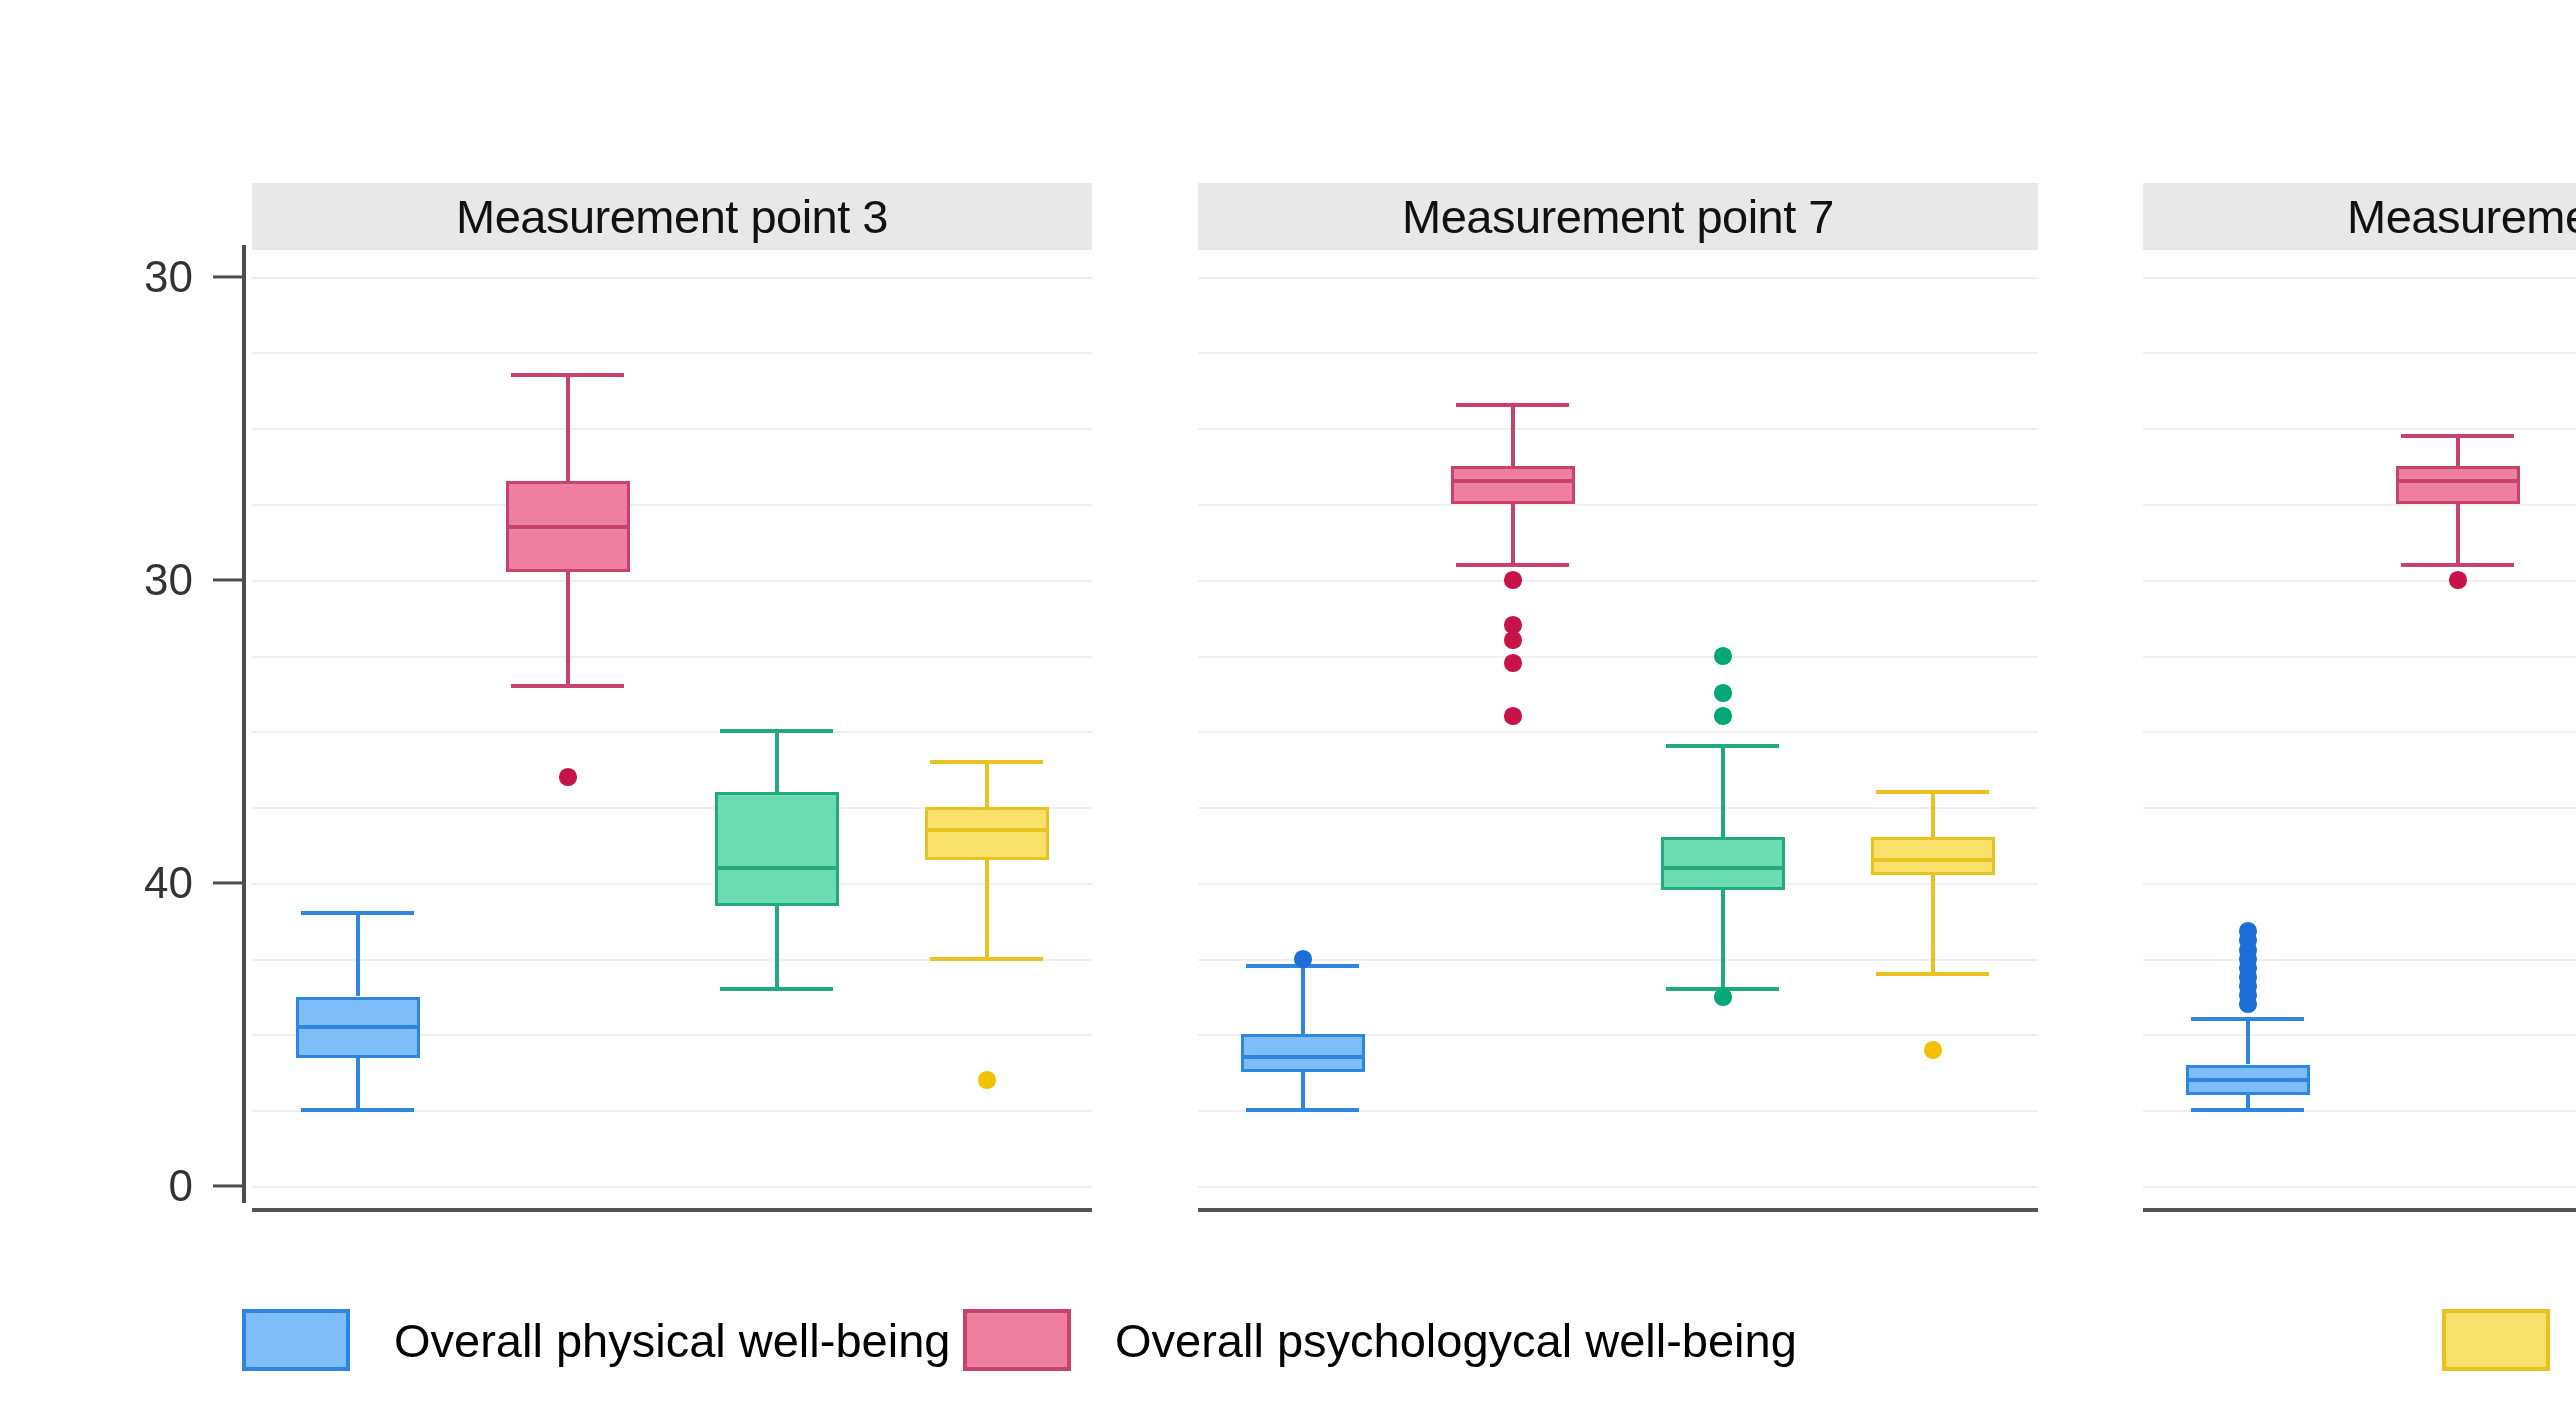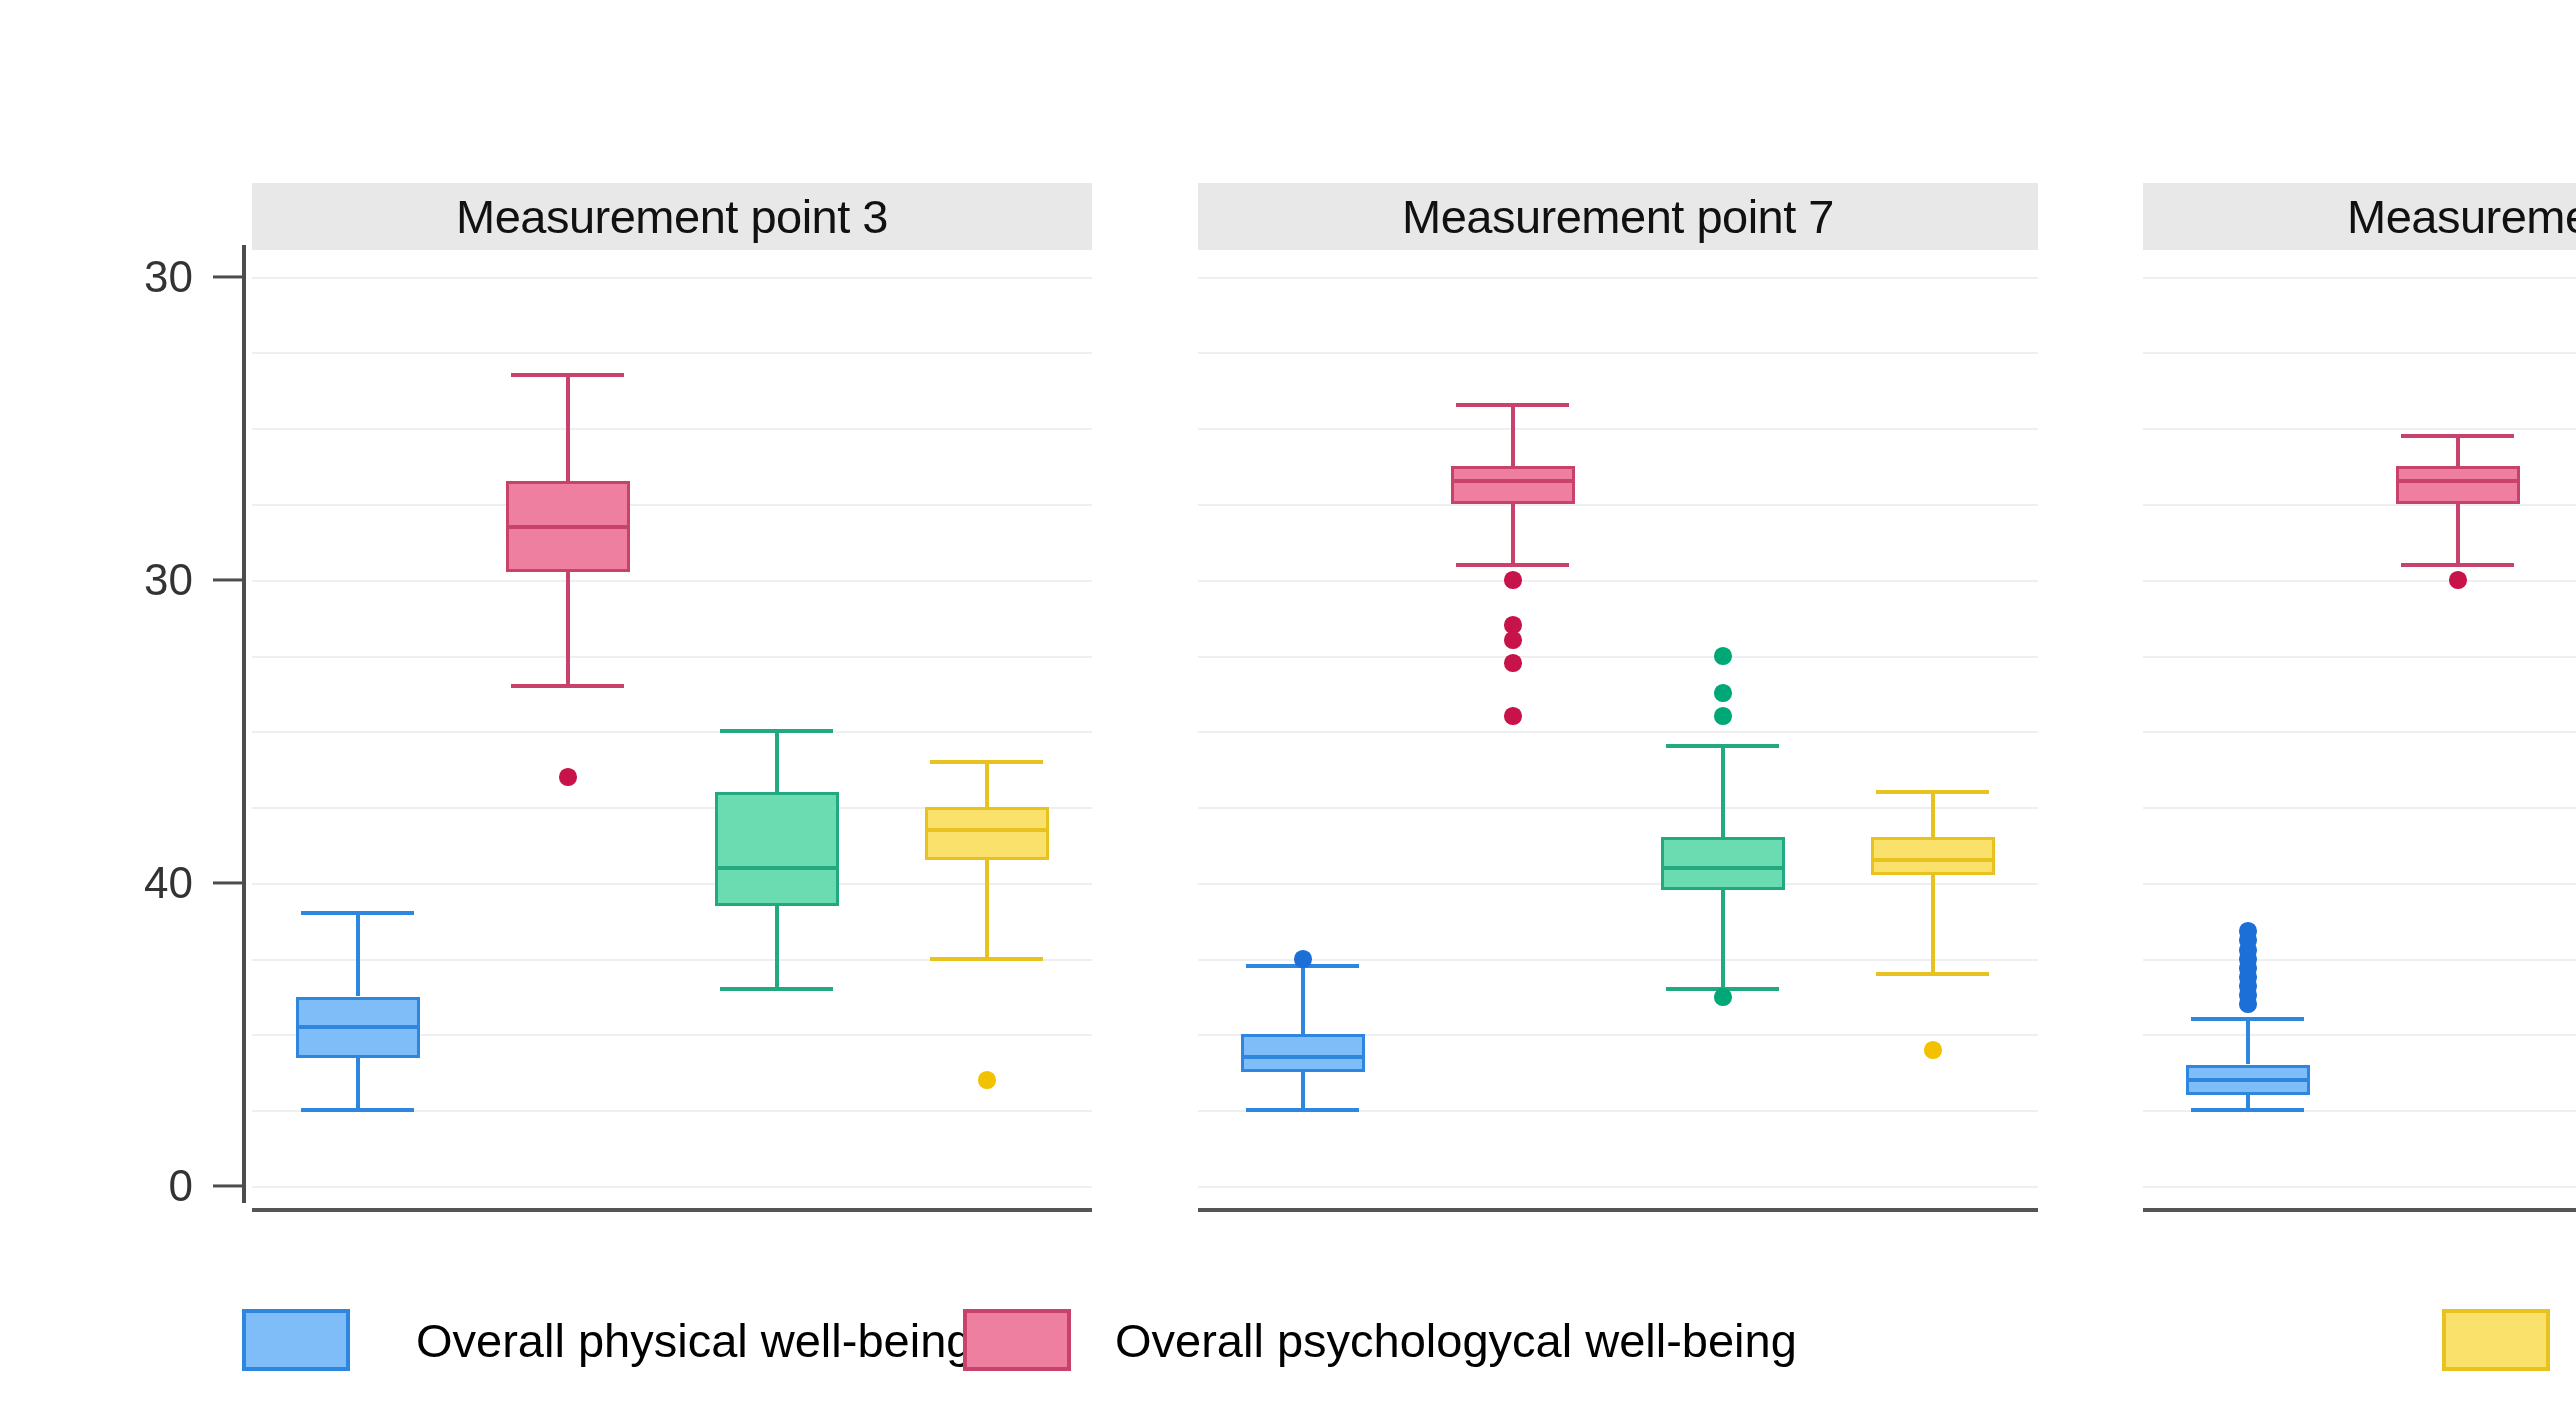--- a/index.html
+++ b/index.html
@@ -206,21 +206,21 @@
         <div class="bp-wline" style="top: 436px; height: 30px; background: rgb(200, 67, 108);"></div>
         <div class="bp-wline" style="top: 504px; height: 61px; background: rgb(200, 67, 108);"></div>
         <div class="bp-cap" style="top: 434px; left: 5.2px; width: 113px; background: rgb(200, 67, 108);"></div>
         <div class="bp-cap" style="top: 563px; left: 5.2px; width: 113px; background: rgb(200, 67, 108);"></div>
         <div class="bp-box" style="top: 466px; left: 0px; width: 124px; height: 38px; background: rgb(238, 127, 160); border-color: rgb(200, 67, 108);"></div>
         <div class="bp-median" style="top: 479px; left: 0px; width: 124px; background: rgb(200, 67, 108);"></div>
         <div class="bp-out" style="top: 580px; background: rgb(200, 18, 74);"></div>
       </div>
     </div>
   <div class="legend" id="legend">
-      <div class="legend-item" style="position: absolute; left: 242px; gap: 22px;">
+      <div class="legend-item" style="position: absolute; left: 242px;">
         <div class="legend-swatch" style="background: rgb(126, 189, 247); border-color: rgb(46, 134, 222);"></div>
         <div class="legend-label">Overall physical well-being</div>
       </div>
       <div class="legend-item" style="position: absolute; left: 963px;">
         <div class="legend-swatch" style="background: rgb(238, 127, 160); border-color: rgb(200, 67, 108);"></div>
         <div class="legend-label">Overall psychologycal well-being</div>
       </div>
       <div class="legend-item" style="position: absolute; left: 2442px;">
         <div class="legend-swatch" style="background: rgb(250, 225, 108); border-color: rgb(232, 194, 30);"></div>
       </div>

